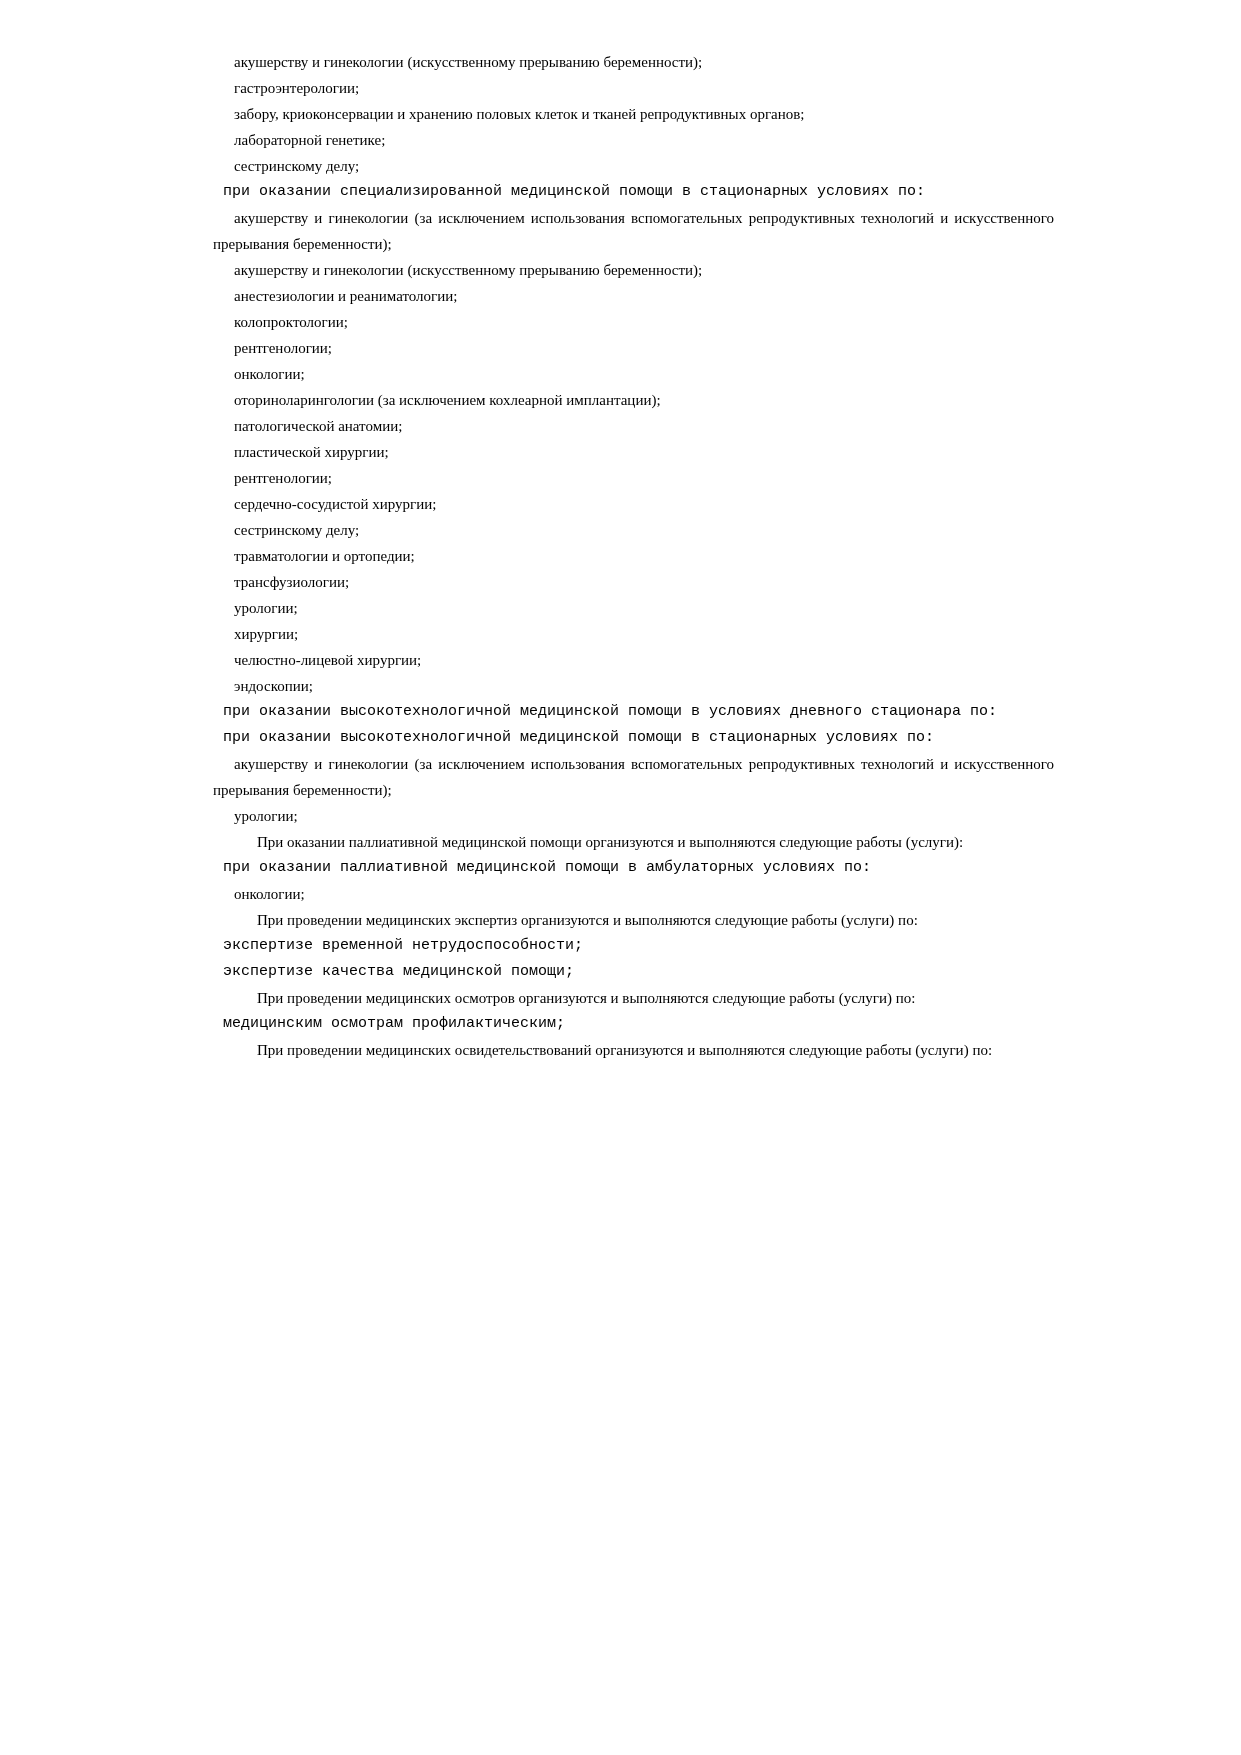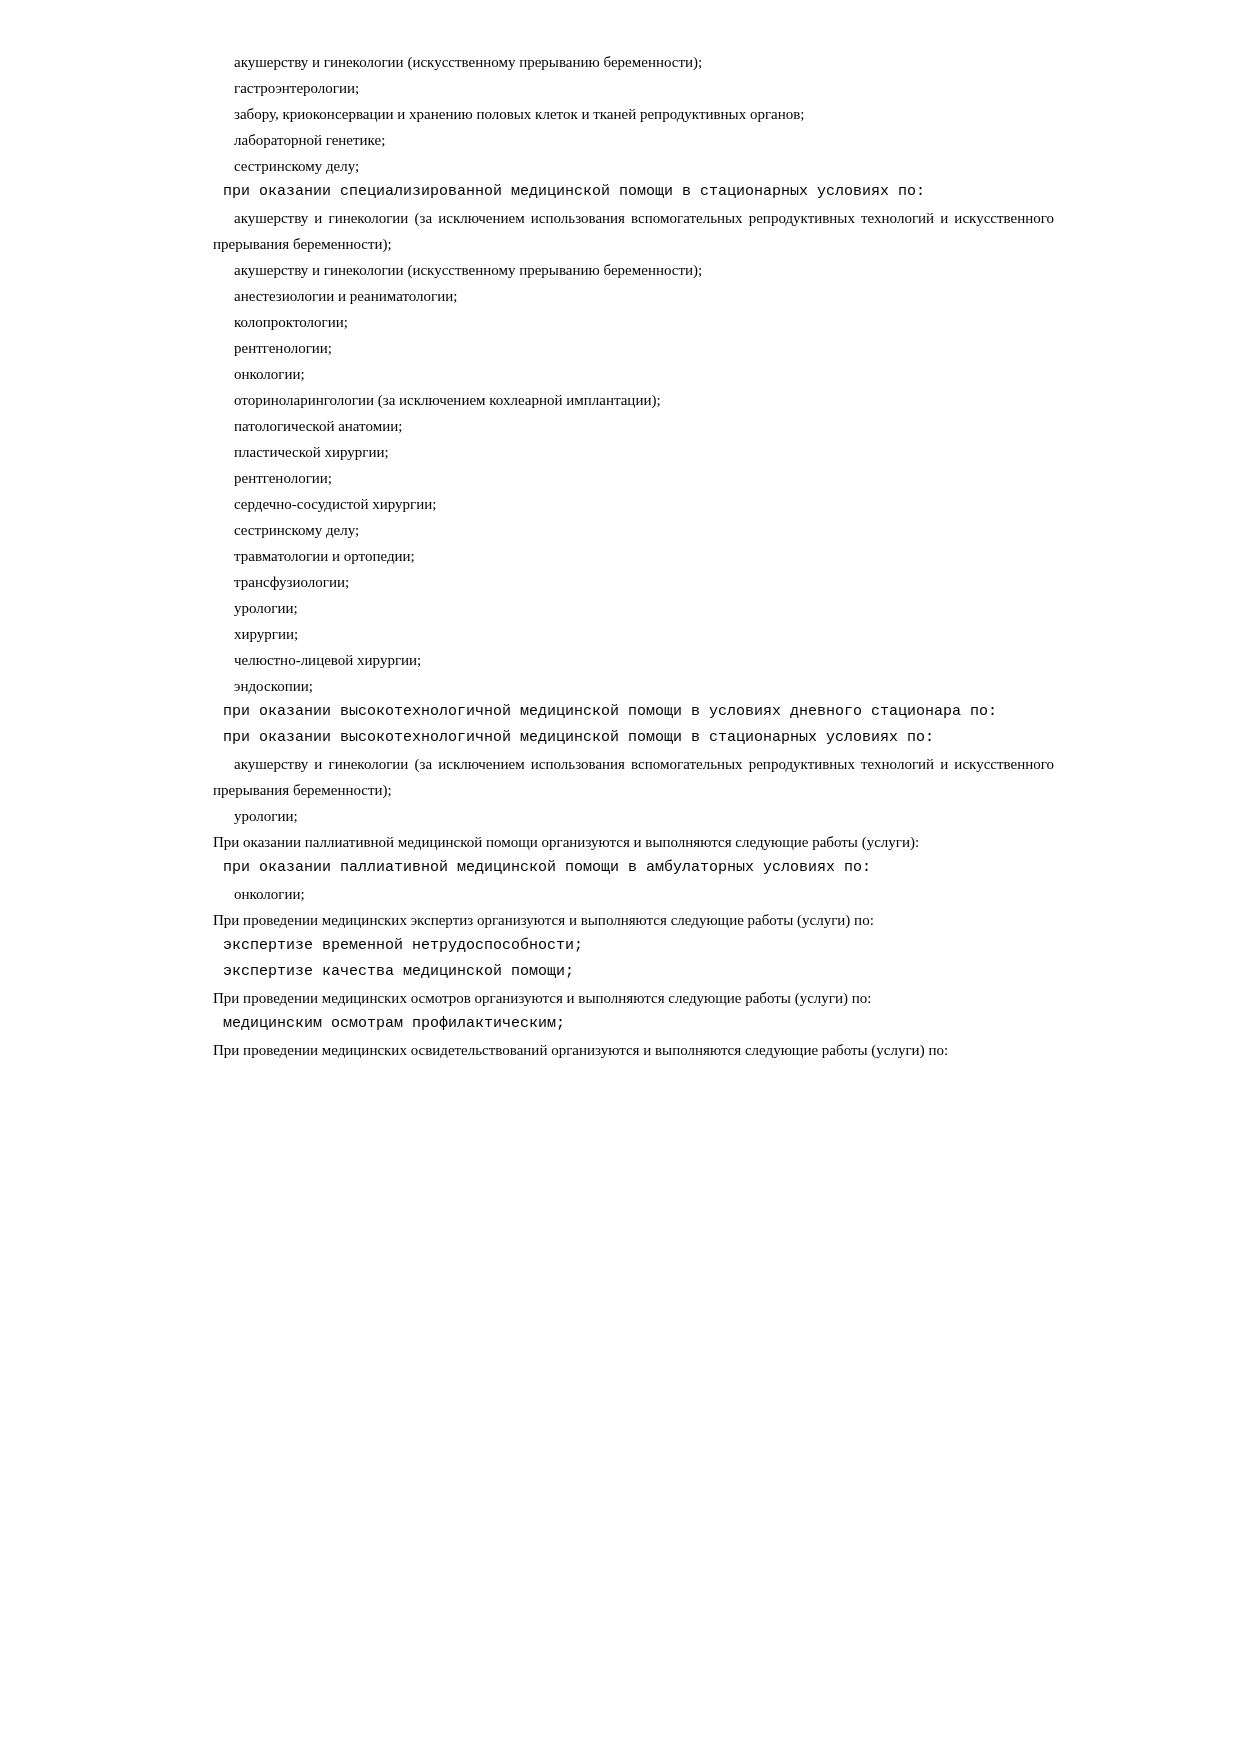--- a/index.html
+++ b/index.html
@@ -24,21 +24,21 @@
     line-height: 26px;
   }
   .page p {
     margin: 0;
     padding: 0;
     text-align: justify;
     word-spacing: normal;
   }
   .page p.item { text-indent: 21px; }
   .page p.sub  { text-indent: 10px; font-family: Liberation Mono, monospace; }
-  .page p.para { text-indent: 0; }
+  .page p.para { text-indent: 0; margin-left: 44px; }
 </style>
 </head>
 <body>
 
 <div class="page">
   <div>
       <p class="item">акушерству и гинекологии (искусственному прерыванию беременности);</p>
       <p class="item">гастроэнтерологии;</p>
       <p class="item">забору, криоконсервации и хранению половых клеток и тканей репродуктивных органов;</p>
       <p class="item">лабораторной генетике;</p>

